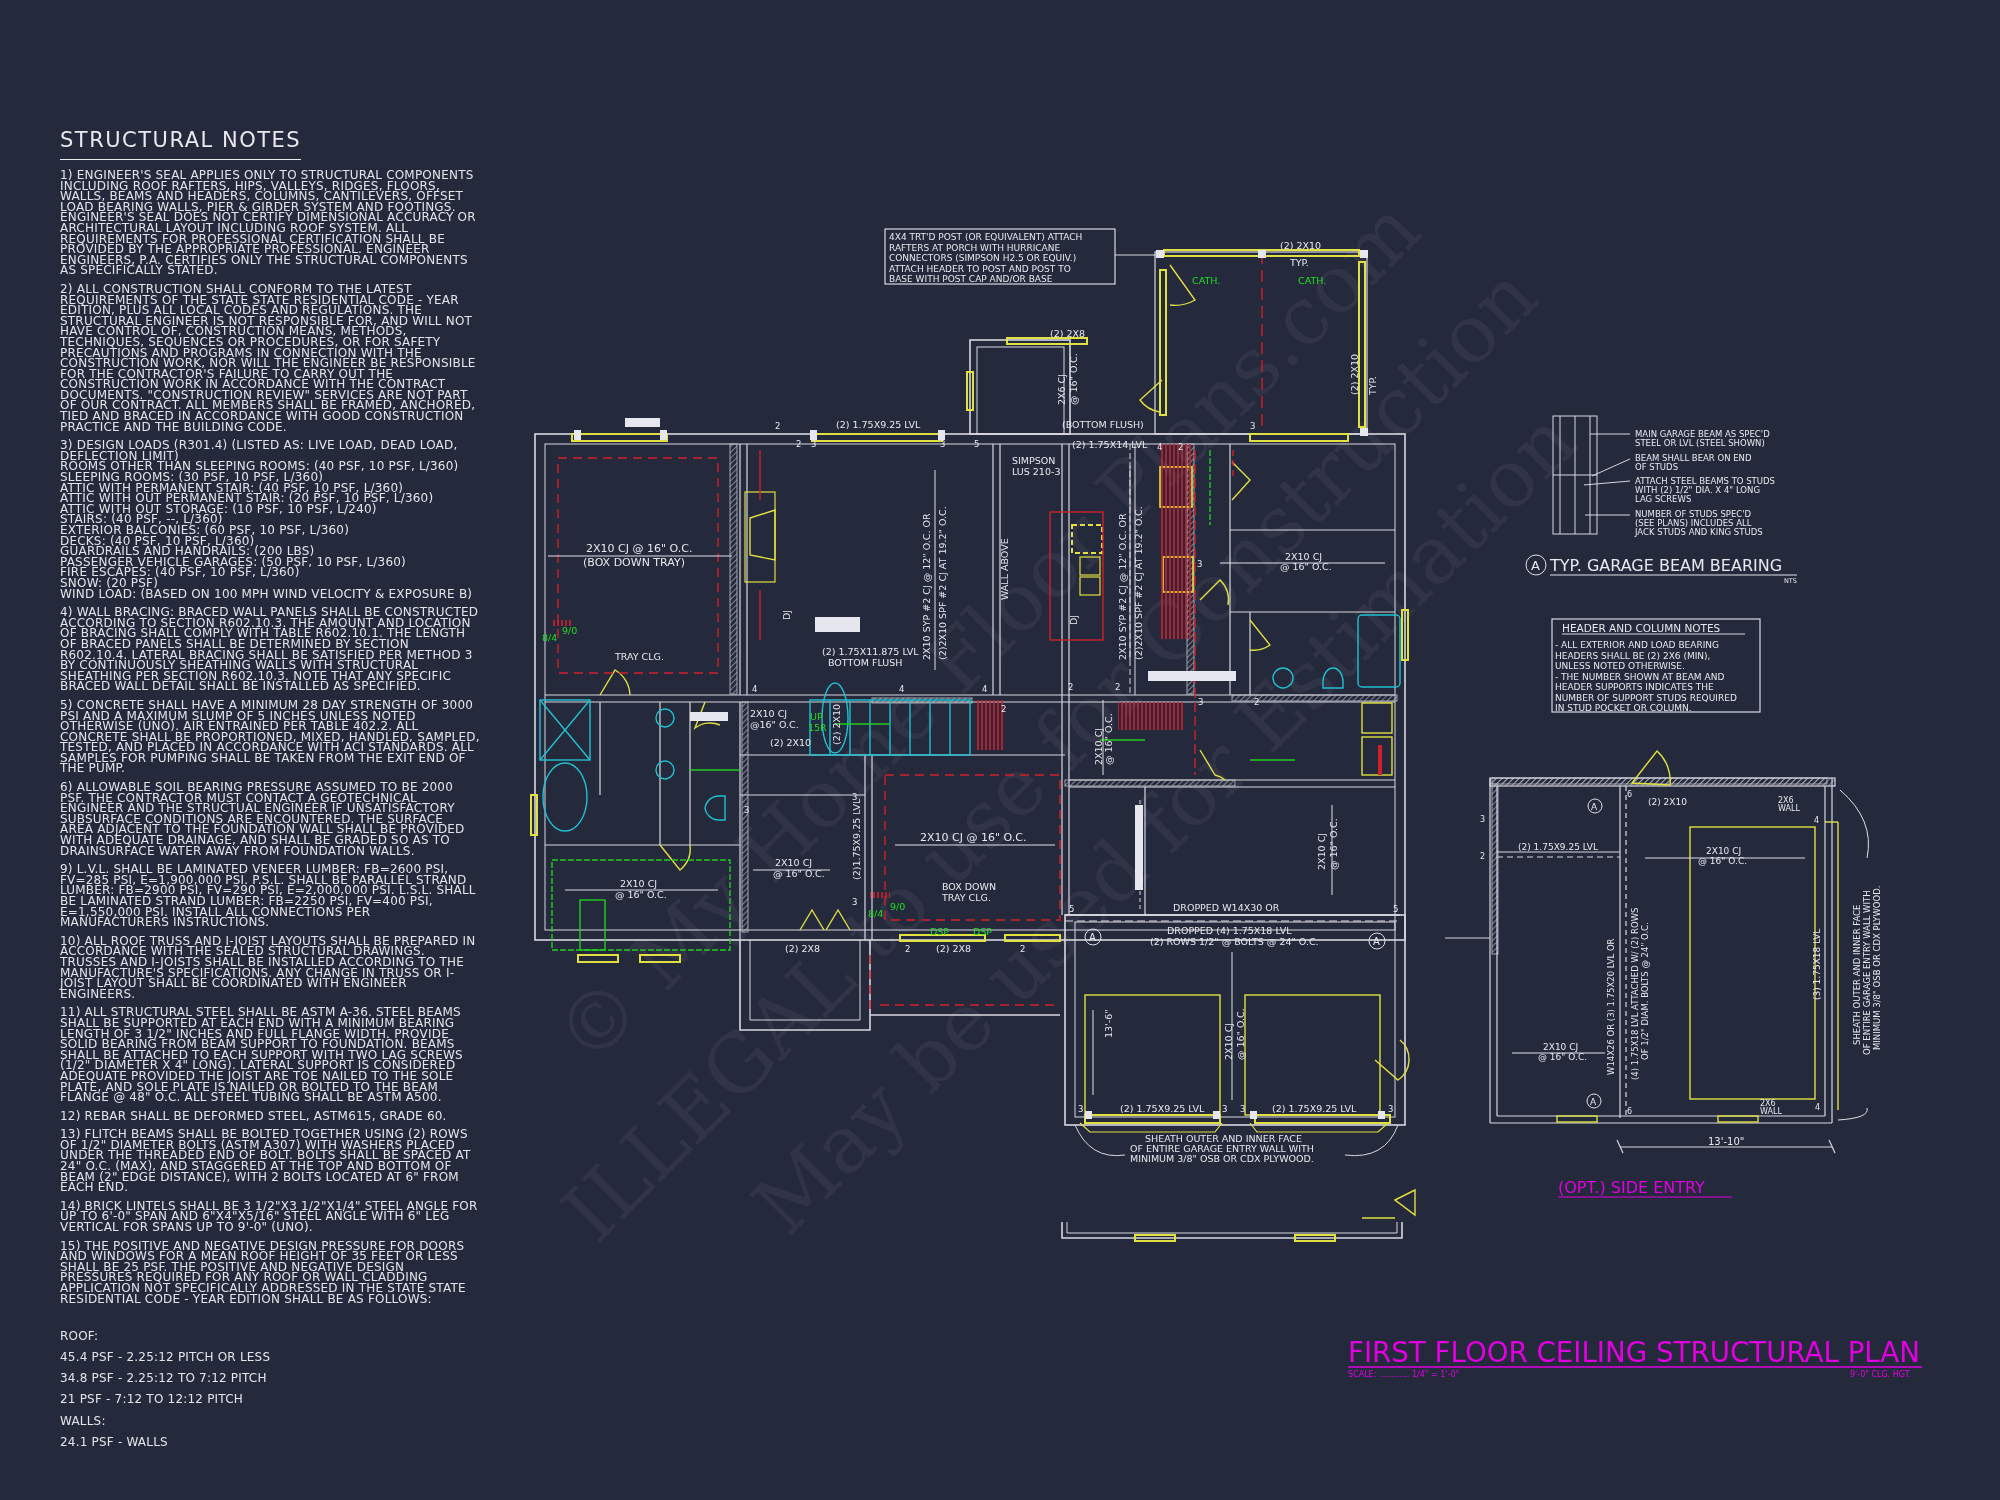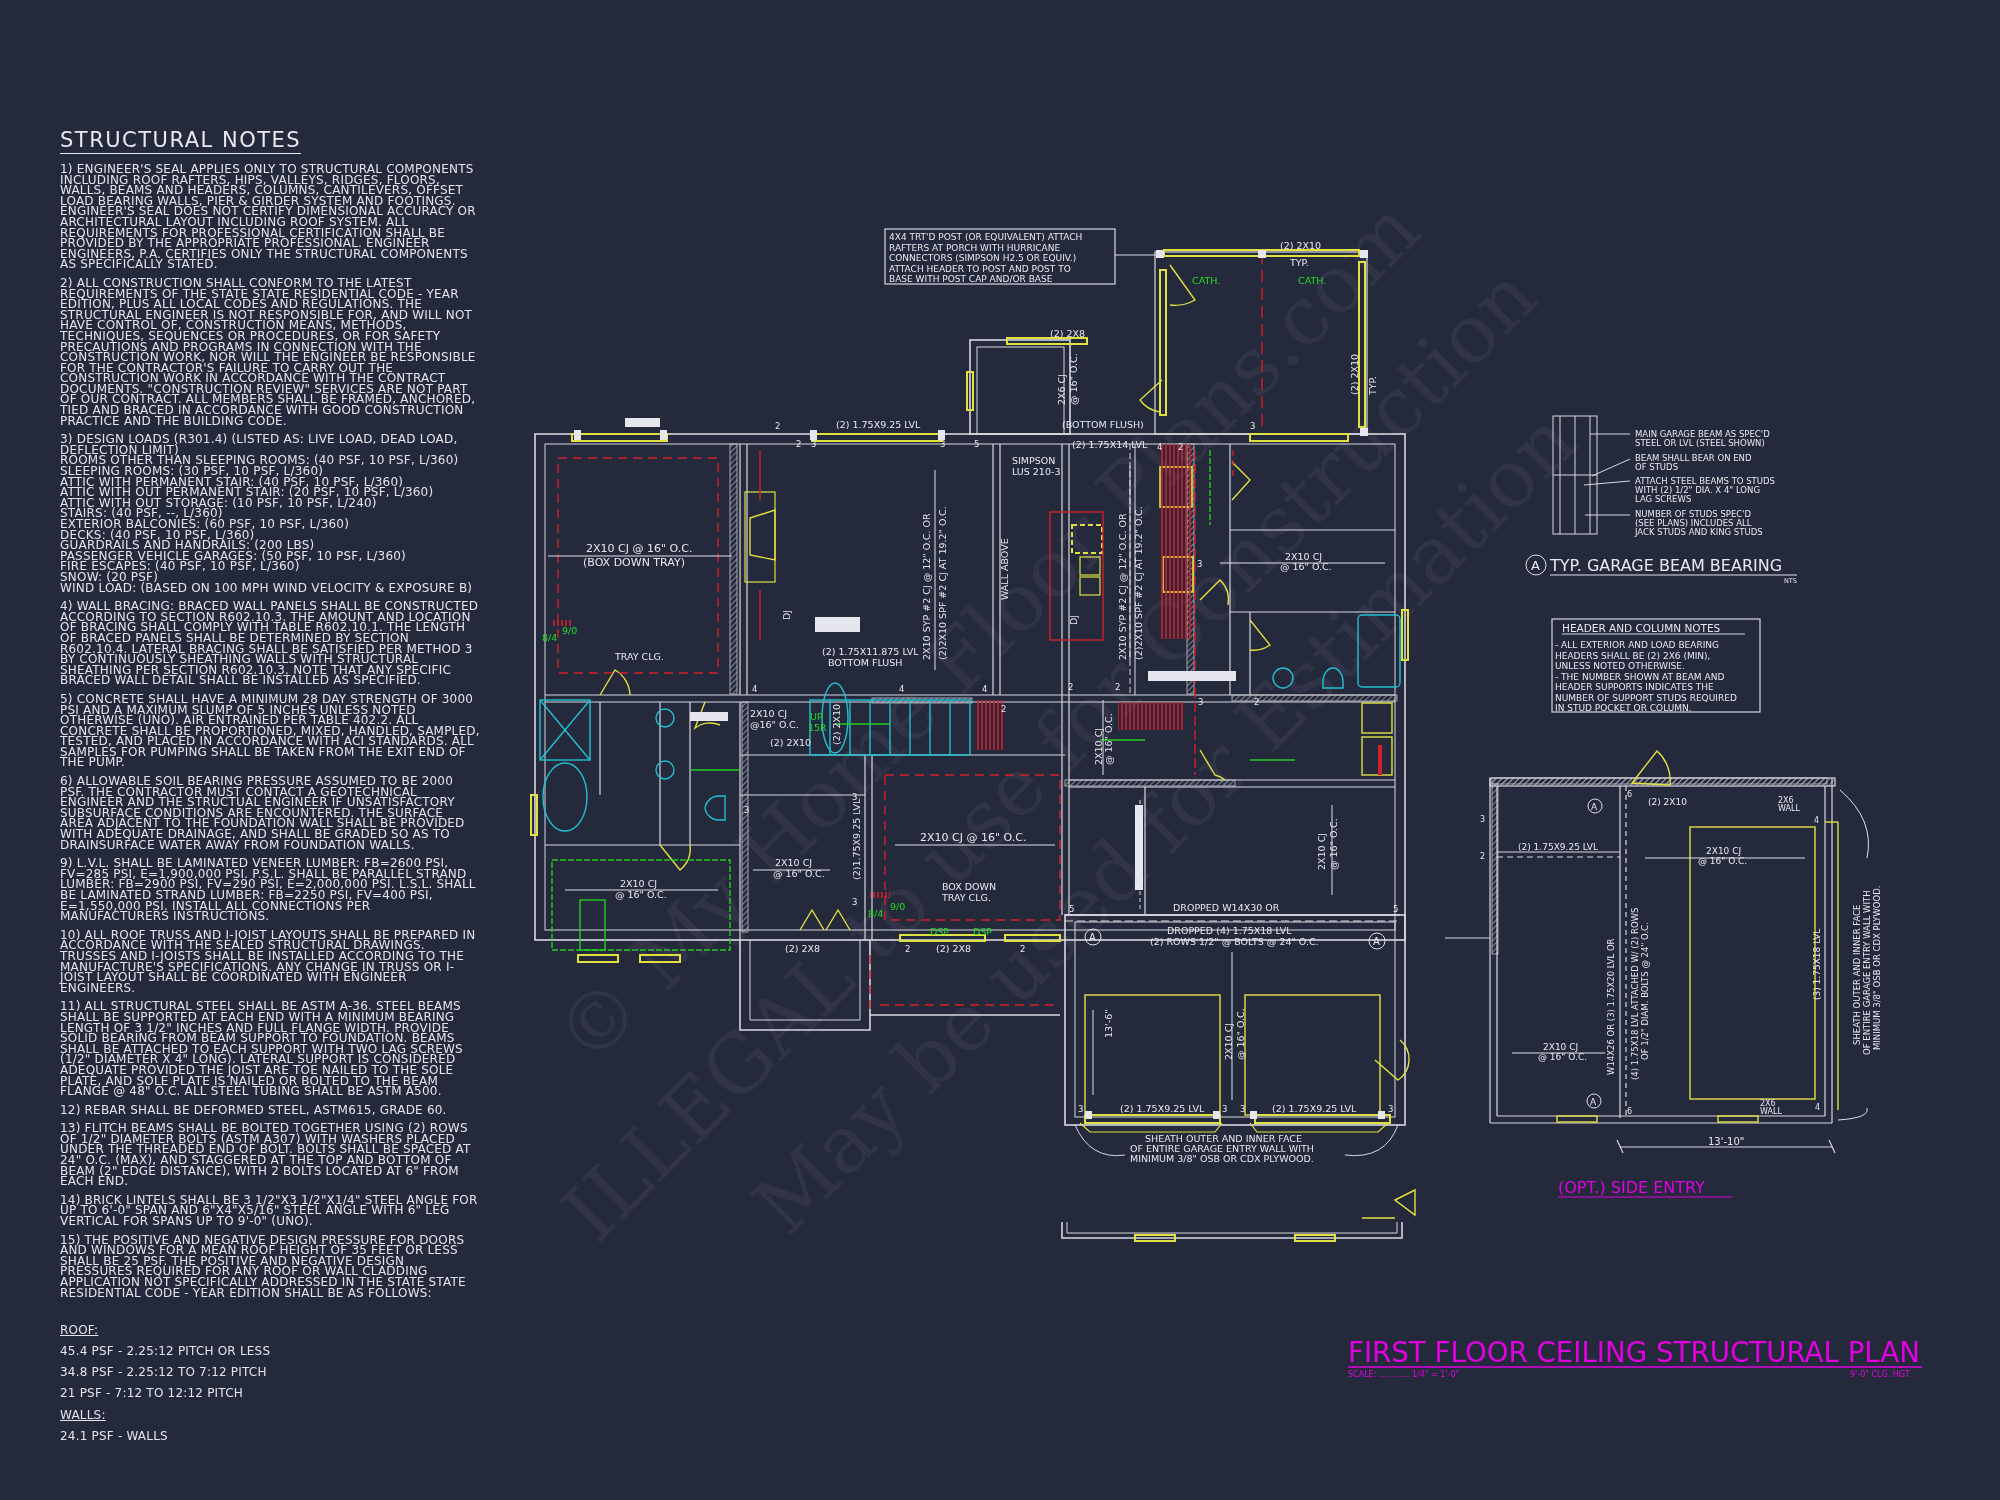--- a/index.html
+++ b/index.html
@@ -1,20 +1,20 @@
 <!DOCTYPE html>
 <html><head>
 <meta charset="utf-8">
 <style>
   html,body{margin:0;padding:0;}
   body{width:2000px;height:1500px;background:#25293c;overflow:hidden;position:relative;font-family:"DejaVu Sans",sans-serif;color:#e6e6ea;}
   .notes{position:absolute;left:60px;top:128px;width:420px;}
-  .notes h1{font-family:"DejaVu Sans",sans-serif;font-weight:normal;font-size:21px;letter-spacing:1.5px;margin:0 0 10px 0;color:#e8e8ee;border-bottom:1.5px solid #e8e8ee;display:inline-block;padding-bottom:1px;}
+  .notes h1{font-family:"DejaVu Sans",sans-serif;font-weight:normal;font-size:21px;letter-spacing:1.5px;margin:0 0 10px 0;color:#e8e8ee;border-bottom:1.5px solid #e8e8ee;display:inline-block;padding-bottom:7px;}
   .note{font-size:12px;line-height:10.6px;letter-spacing:0.2px;margin:0 0 8px 0;text-transform:uppercase;color:#e4e4ea;white-space:pre-line;}
-  .note .ul{text-decoration:underline;}
+  .note .ul{}
   svg.plan{position:absolute;left:0;top:0;}
   .t{font-family:"DejaVu Sans",sans-serif;fill:#e8e8ee;text-transform:uppercase;}
   .tm{fill:#e000e0;}
   .tg{fill:#22dd22;}
   .wm{font-family:"DejaVu Serif",serif;fill:rgba(255,255,255,0.055);font-size:80px;}
 </style>
 </head>
 <body>
 
 <div class="notes">

